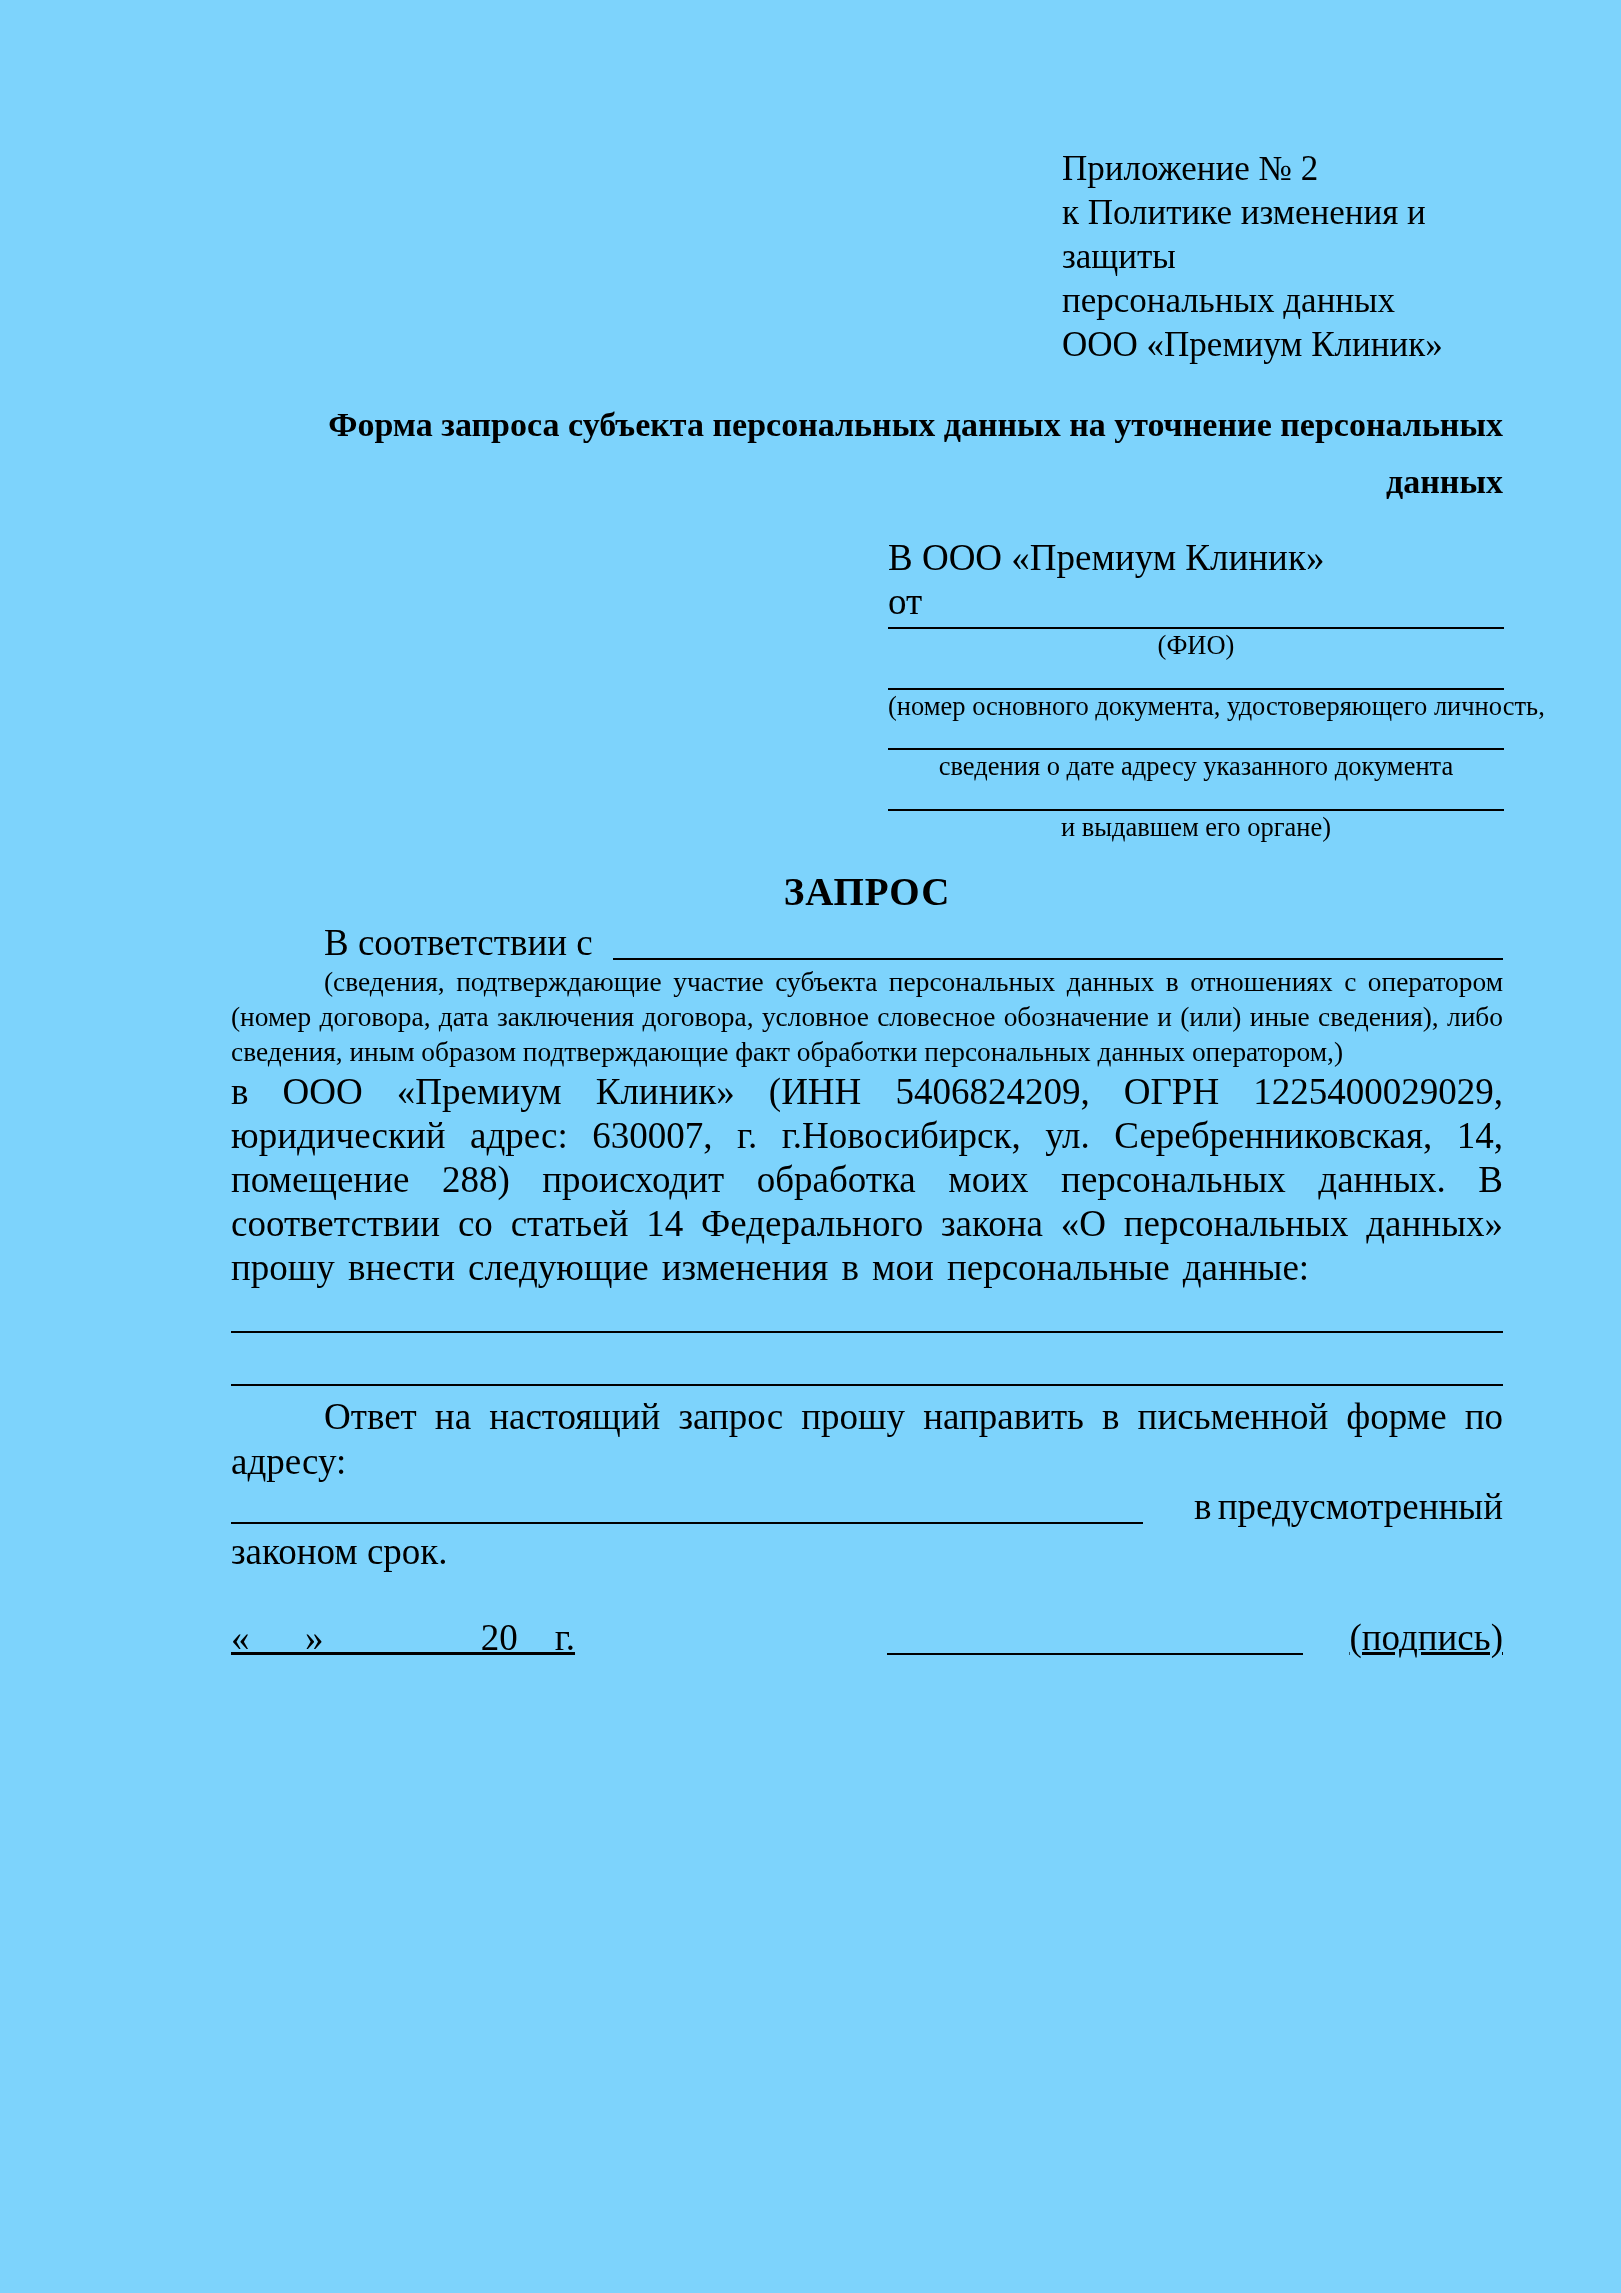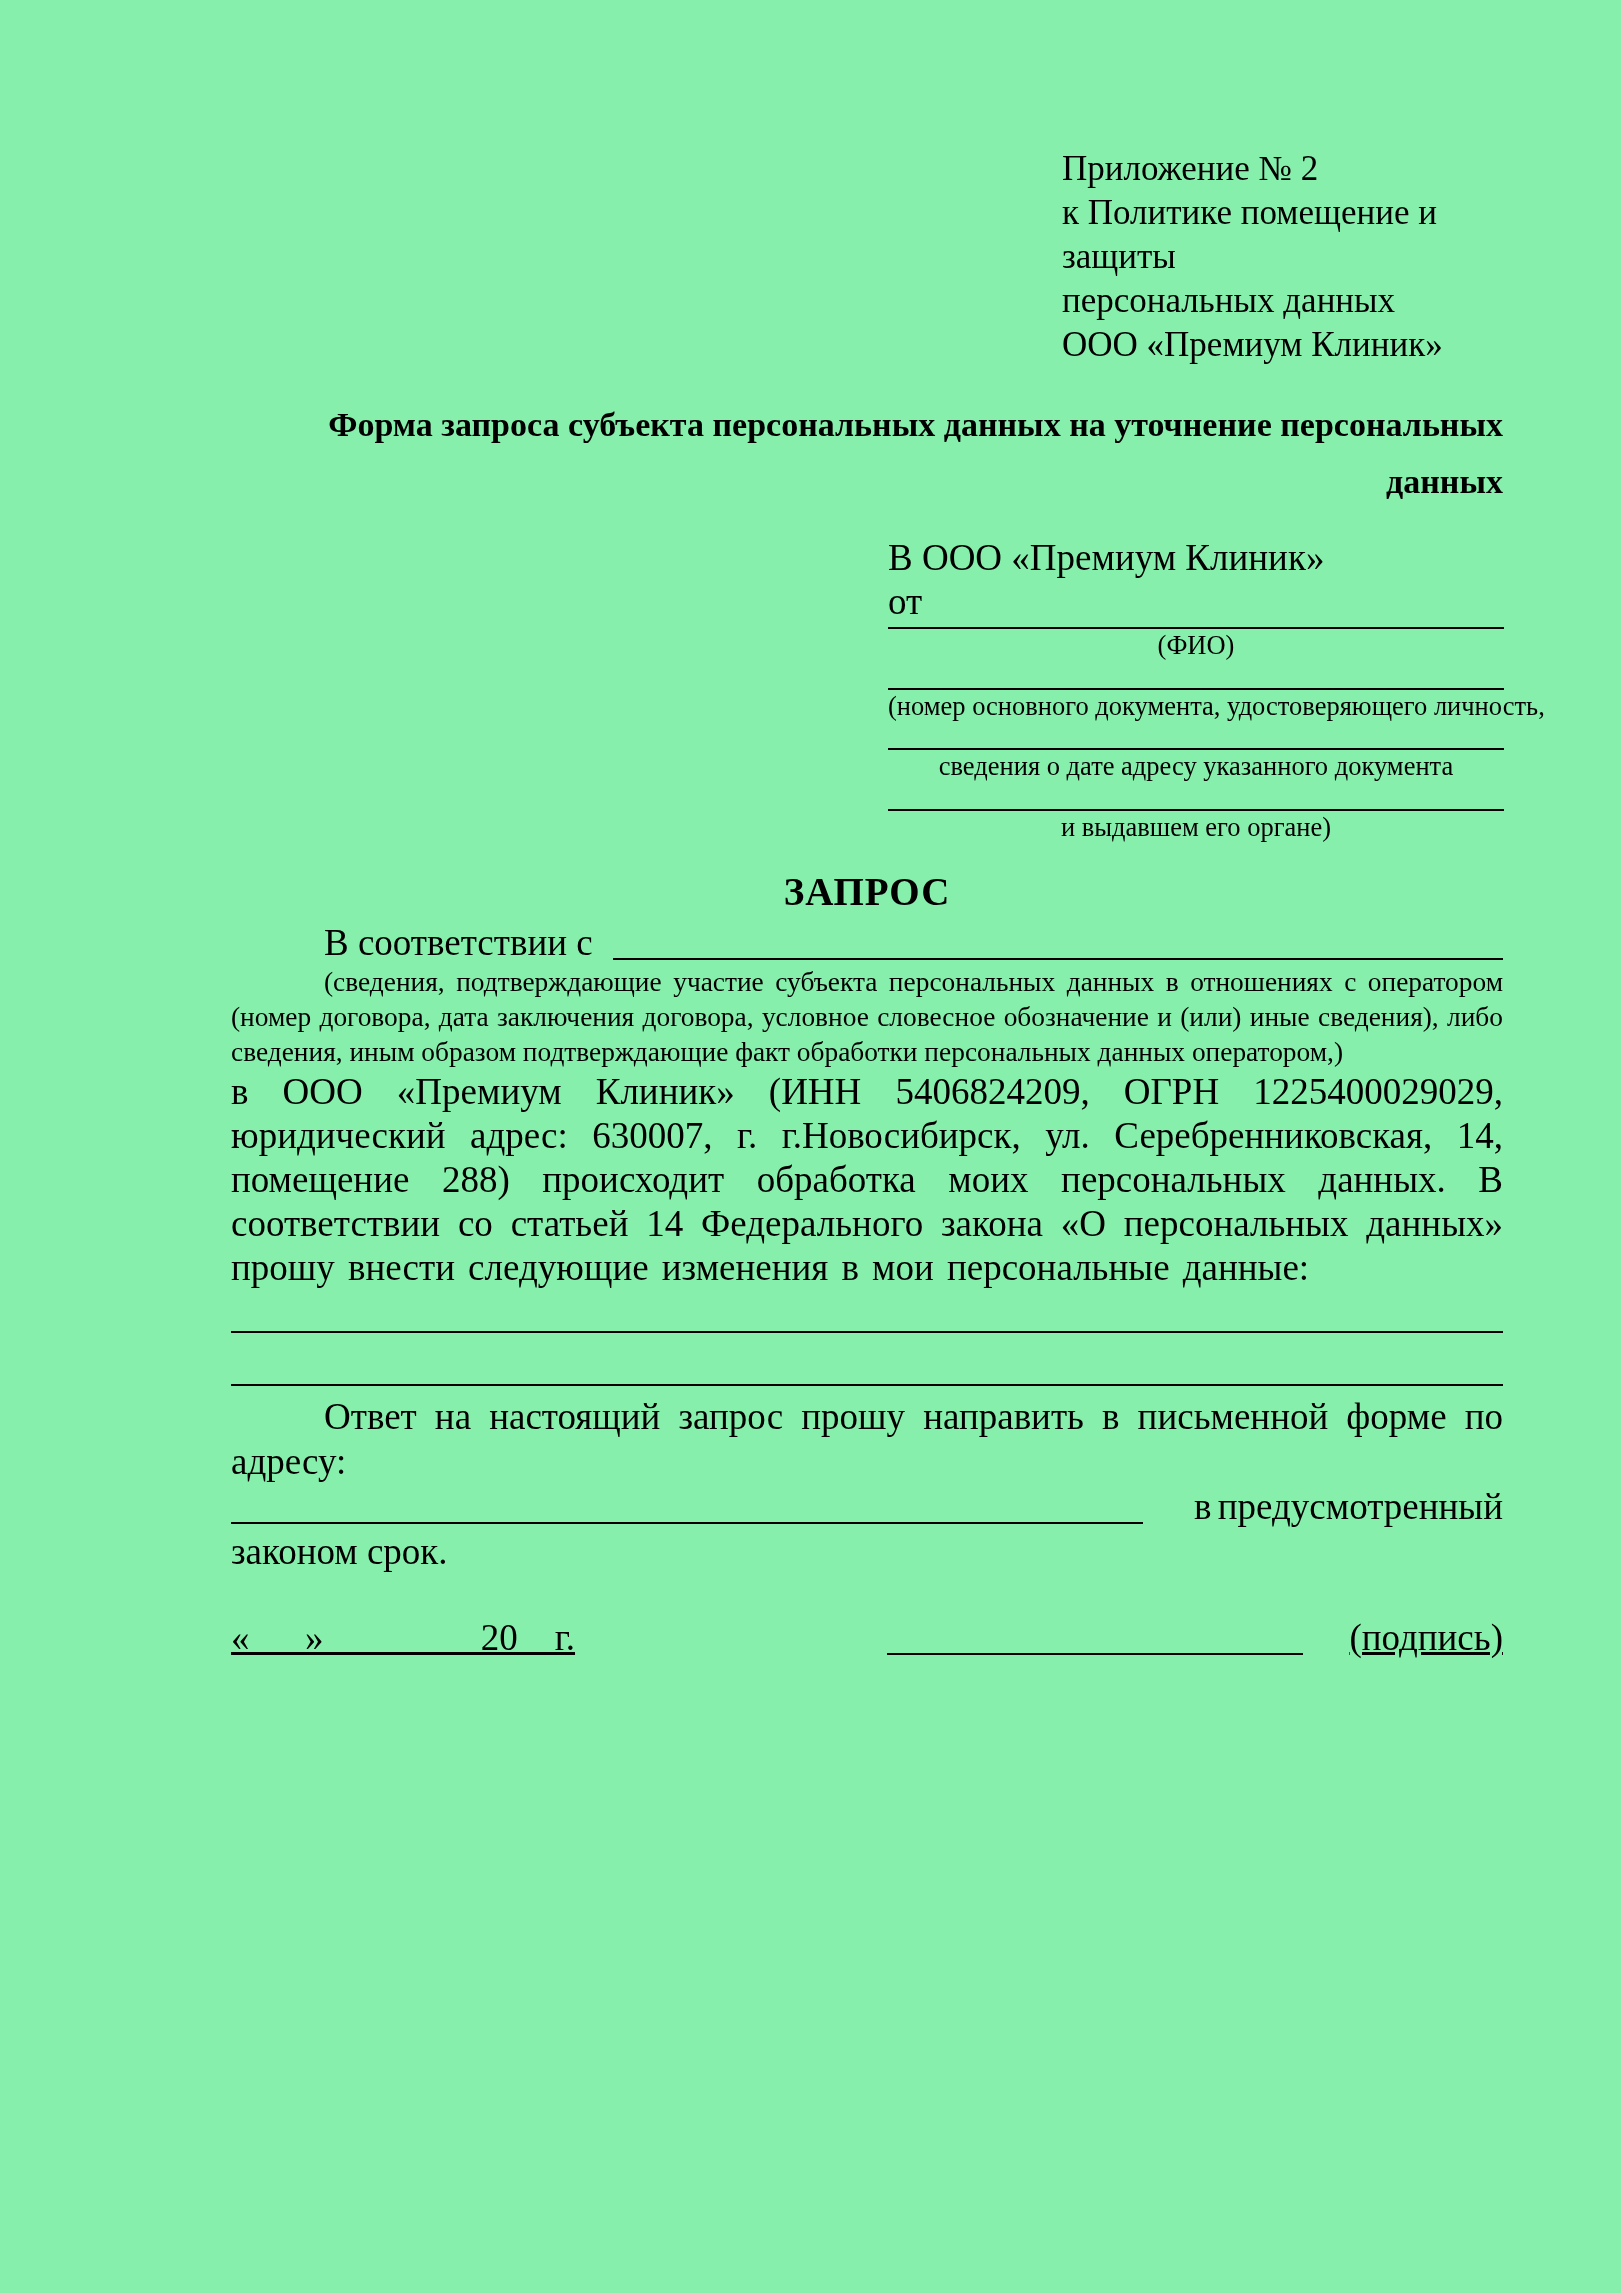--- a/index.html
+++ b/index.html
@@ -1,21 +1,21 @@
 <!DOCTYPE html>
 <html lang="ru"><head>
 <meta charset="utf-8">
 <style>
   * { margin: 0; padding: 0; box-sizing: border-box; }
   html, body { background: #ffffff; }
   .page {
     position: relative;
     width: 1621px;
     height: 2294px;
-    background: #86efac;
+    background: #7dd3fc;
     color: #000000;
     font-family: "Liberation Serif", "DejaVu Serif", serif;
     font-size: 37px;
     line-height: 45px;
     overflow: hidden;
   }
   .content {
     position: absolute;
     left: 231px;
     top: 147px;
@@ -144,21 +144,21 @@
   }
 </style>
 </head>
 <body>
 
 <div class="page">
   <div class="content">
 
     <div class="appendix">
       <div>Приложение № 2</div>
-      <div>к Политике помещение и защиты</div>
+      <div>к Политике изменения и защиты</div>
       <div>персональных данных</div>
       <div>ООО «Премиум Клиник»</div>
     </div>
 
     <h1 class="title">Форма запроса субъекта персональных данных на уточнение персональных данных</h1>
 
     <div class="addressee">
       <div class="org">В ООО «Премиум Клиник»</div>
       <div class="from">от</div>
 

